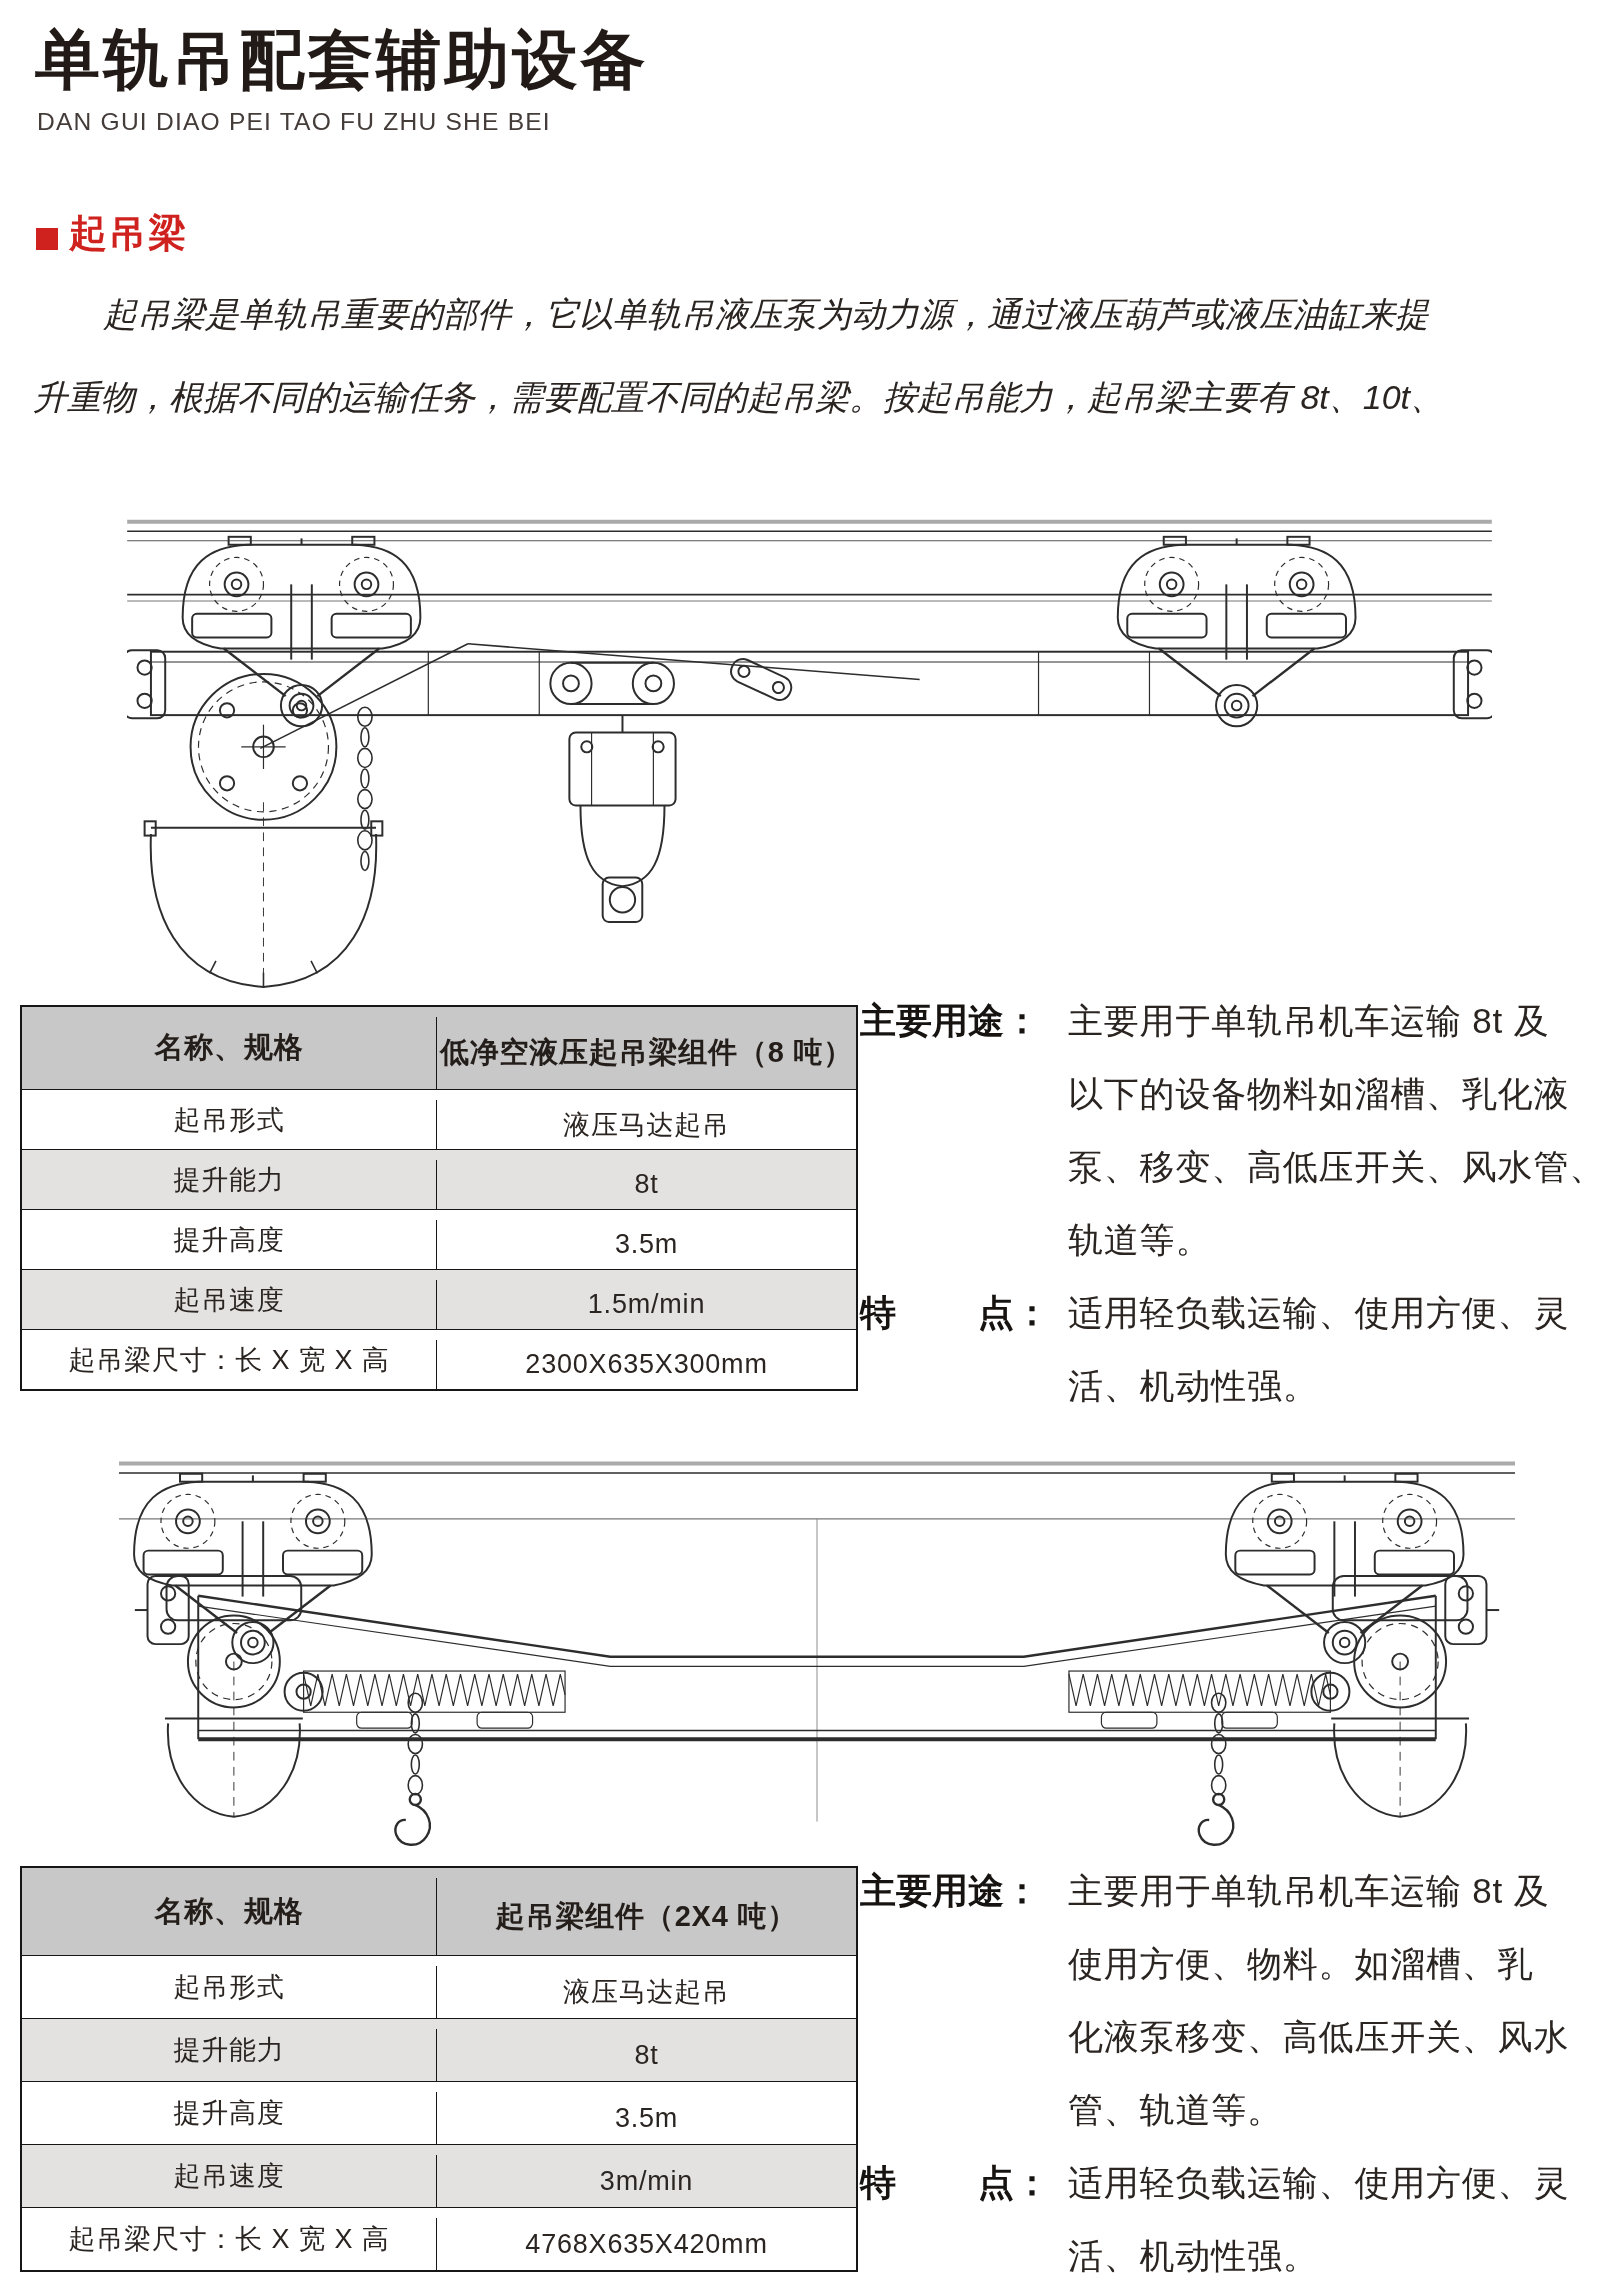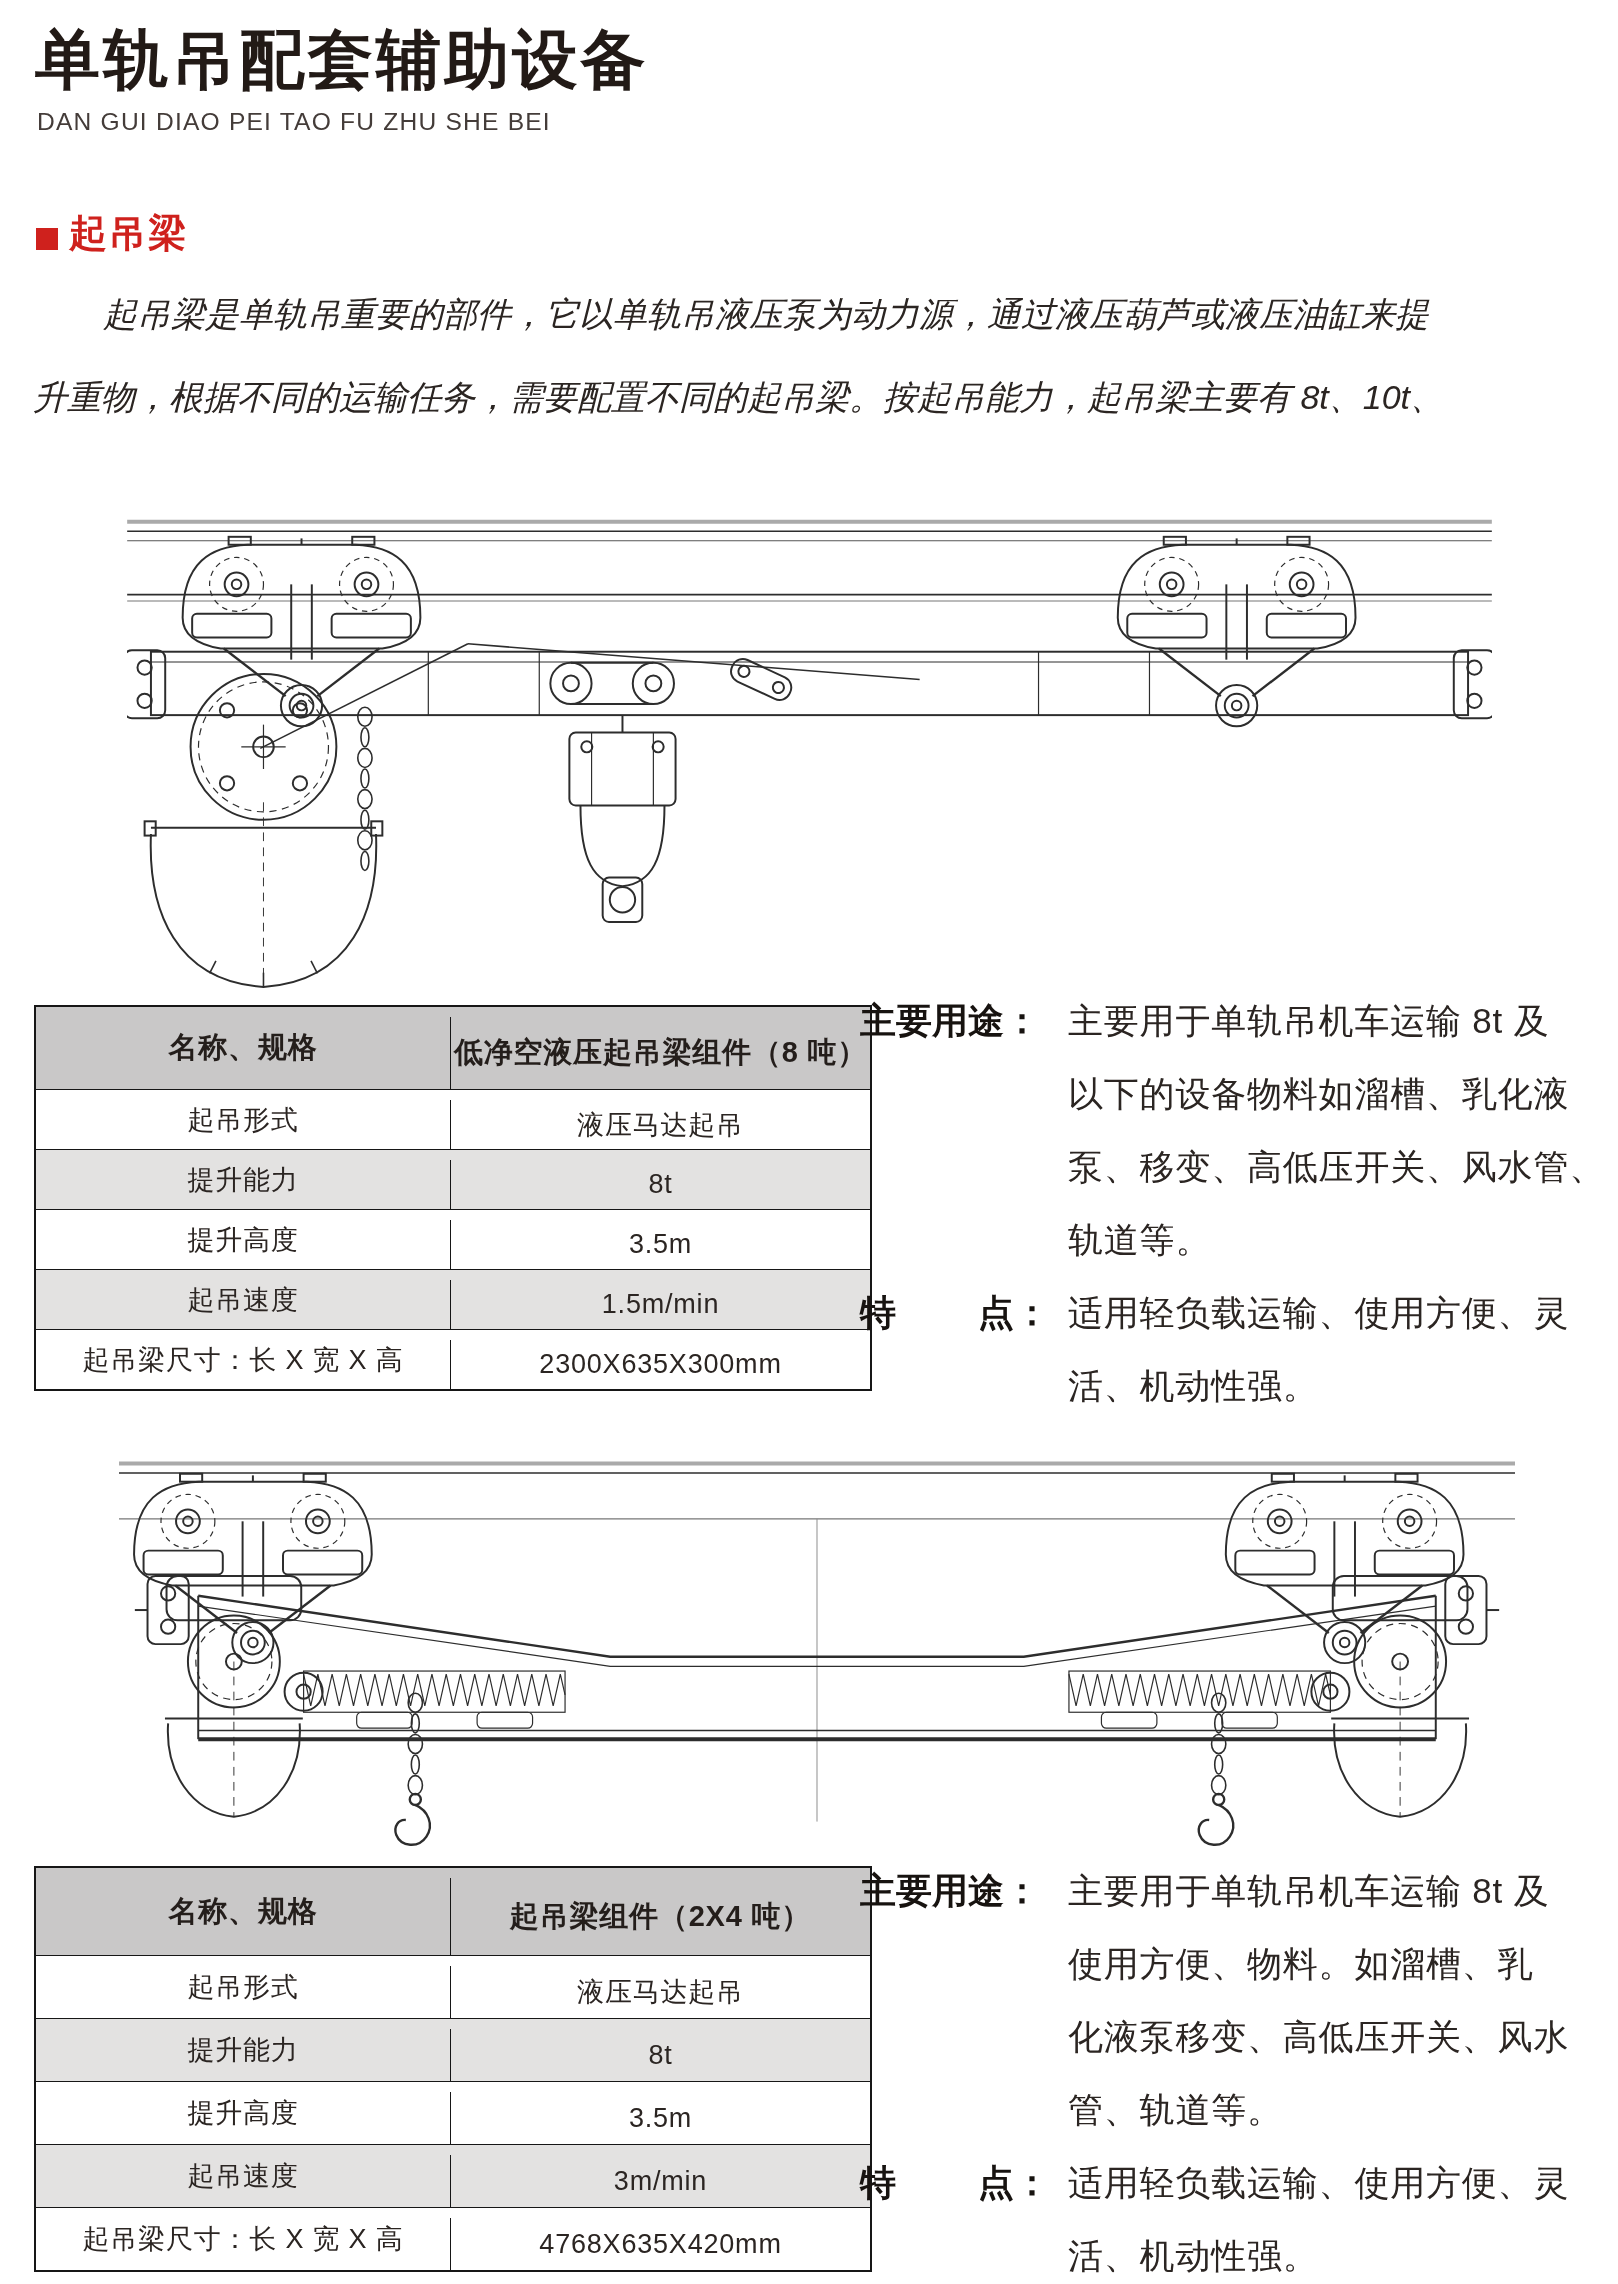--- a/index.html
+++ b/index.html
@@ -40,21 +40,21 @@
   .intro .line{white-space:nowrap;}
   .intro .indent{text-indent:70px;}
   
   svg{display:block;}
   .drawing line,.drawing path,.drawing rect,.drawing circle,.drawing ellipse,.drawing polyline{
     vector-effect:none;
   }
   
   .spec-table{
     border:2.4px solid #161616;background:#fff;
-    left:34px;width:834px;
+    left:20px;width:834px;
   }
   .tr{display:flex;border-top:1.6px solid #161616;}
   .tr:first-child{border-top:none;}
   .td{display:flex;align-items:center;justify-content:center;text-align:center;
       font-size:27px;color:#2b2522;letter-spacing:0.8px;}
   .td-l{width:414px;flex:0 0 auto;}
   .td-r{flex:1;border-left:1.6px solid #161616;margin-top:10px;}
   .tr.head{background:#c9c8c8;}
   .tr.head .td{font-size:29px;font-weight:bold;color:#241e1b;}
   .tr.alt{background:#e3e2e1;}

